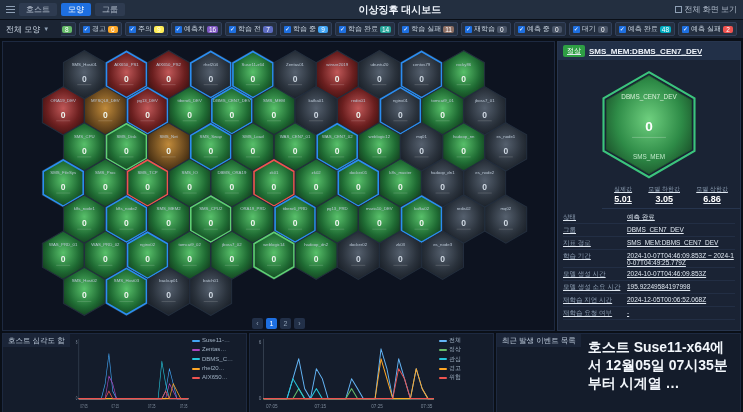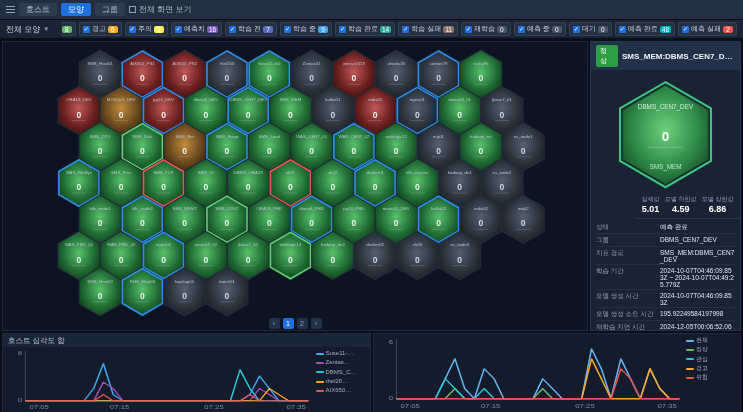--- a/index.html
+++ b/index.html
@@ -40,41 +40,41 @@
               display:flex; flex-direction:column; }
   #hexsvg { flex:1; width:100%; }
   svg text { font-family:"Liberation Sans", sans-serif; }
   .pagination { height:14px; display:flex; justify-content:center; gap:3px;
                 align-items:center; font-size:7px; color:#8fa0b5; }
   .page, .page-nav { min-width:11px; height:11px; border-radius:2px; display:flex;
                      align-items:center; justify-content:center; background:#223048;
                      padding:0 2px; cursor:pointer; }
   .page.active { background:#1e6fe0; color:#fff; }
   
-  .detail { width:151px; background:#1a2334; border:1px solid #27354e;
-            display:flex; flex-direction:column; overflow:hidden; }
+  .detail { width:184px; background:#1a2334; border:1px solid #27354e;
+            display:flex; flex-direction:column; overflow:hidden;text-decoration:underline; }
   .detail-header { background:#223048; display:flex; align-items:center; gap:4px;
                    padding:3px 5px; flex-shrink:0; }
   .status-badge { background:#2e9e44; color:#fff; font-size:7px; padding:1px 4px; border-radius:2px; }
   .detail-title { font-size:8px; font-weight:bold; color:#eef3fa; white-space:nowrap;
                   overflow:hidden; text-overflow:ellipsis; }
   .bighex-wrap { display:flex; justify-content:center; padding:2px 0 0; flex-shrink:0; }
   .stats { display:flex; justify-content:space-around; padding:1px 4px 4px;
            border-bottom:1px solid #27354e; flex-shrink:0;margin-left:44px; }
   .stat { text-align:center; }
   .stat-label { font-size:6px; color:#8fa0b5; }
   .stat-value { font-size:9px; font-weight:bold; color:#fff; }
   .kv { padding:2px 5px; overflow:hidden; }
   .kv-row { display:flex; border-bottom:1px solid #222e44; padding:1.5px 0; }
   .kv-label { width:64px; color:#8fa0b5; font-size:6.5px; flex-shrink:0; }
   .kv-value { font-size:6.5px; color:#dfe7f0; word-break:break-all; }
   
   .bottom { display:flex; gap:2px; padding:0 2px 2px; height:82px; }
   .panel { flex:1; background:#141c2b; border:1px solid #1d2940; display:flex;
-           flex-direction:column; overflow:hidden; }
+           overflow:hidden; }
   .panel-header { height:13px; background:#1b2538; display:flex; align-items:center;
                   padding:0 5px; font-size:7.5px; color:#b9c6d6; flex-shrink:0; }
   .panel-body { flex:1; display:flex; overflow:hidden; }
   .chart { flex:1; }
   .legend { list-style:none; margin:2px; padding:0; width:52px; overflow:hidden; }
   .legend li { display:flex; align-items:center; gap:2px; font-size:6px;
                color:#9fb0c2; line-height:1.55; cursor:pointer; white-space:nowrap; }
   .swatch { width:8px; height:2px; border-radius:1px; flex-shrink:0; }
   .event-message { font-size:14px; font-weight:bold; color:#f2f6fb;
                    padding:4px 7px; line-height:1.3; }
@@ -84,20 +84,21 @@
 
 <header class="topbar">
   <span class="menu-icon">
       <i></i>
       <i></i>
       <i></i>
     </span>
   <span class="tab">호스트</span>
   <span class="tab active">모양</span>
   <span class="tab">그룹</span>
+  <span class="topbar-title">이상징후 대시보드</span>
   <span class="fullscreen">
     <span class="fs-icon"></span>
     <span>전체 화면 보기</span>
   </span>
 </header>
 
 <div class="filterbar">
   <span class="scope">
     <span>전체 모양</span>
     <span class="caret">▼</span>
@@ -653,21 +654,21 @@
         <text x="78" y="114" text-anchor="middle" font-size="7.5" fill="#bfe8c8">SMS_MEM</text>
       </svg>
     </div>
     <div class="stats" id="stats">
         <div class="stat">
           <div class="stat-label">실제값</div>
           <div class="stat-value">5.01</div>
         </div>
         <div class="stat">
           <div class="stat-label">모델 하한값</div>
-          <div class="stat-value">4.59</div>
+          <div class="stat-value">3.05</div>
         </div>
         <div class="stat">
           <div class="stat-label">모델 상한값</div>
           <div class="stat-value">6.86</div>
         </div>
       </div>
     <div class="kv" id="kv">
         <div class="kv-row">
           <div class="kv-label">상태</div>
           <div class="kv-value">예측 완료</div>
@@ -784,13 +785,17 @@
             <span>경고</span>
           </li>
           <li>
             <span class="swatch" style="background: rgb(239, 83, 80);"></span>
             <span>위험</span>
           </li>
         </ul>
     </div>
   </div>
 
+  <div class="panel">
+    <div class="panel-header">최근 발생 이벤트 목록</div>
+    <div class="event-message">호스트 Suse11-x64에서 12월05일 07시35분부터 시계열 …</div>
+  </div>
 </div>
 
 </body></html>

